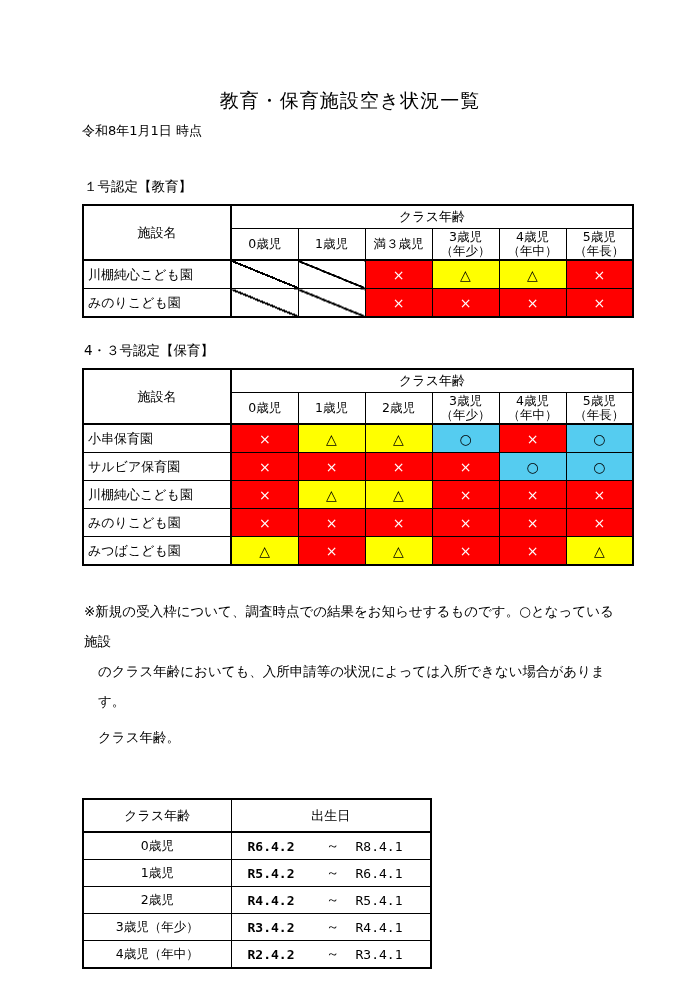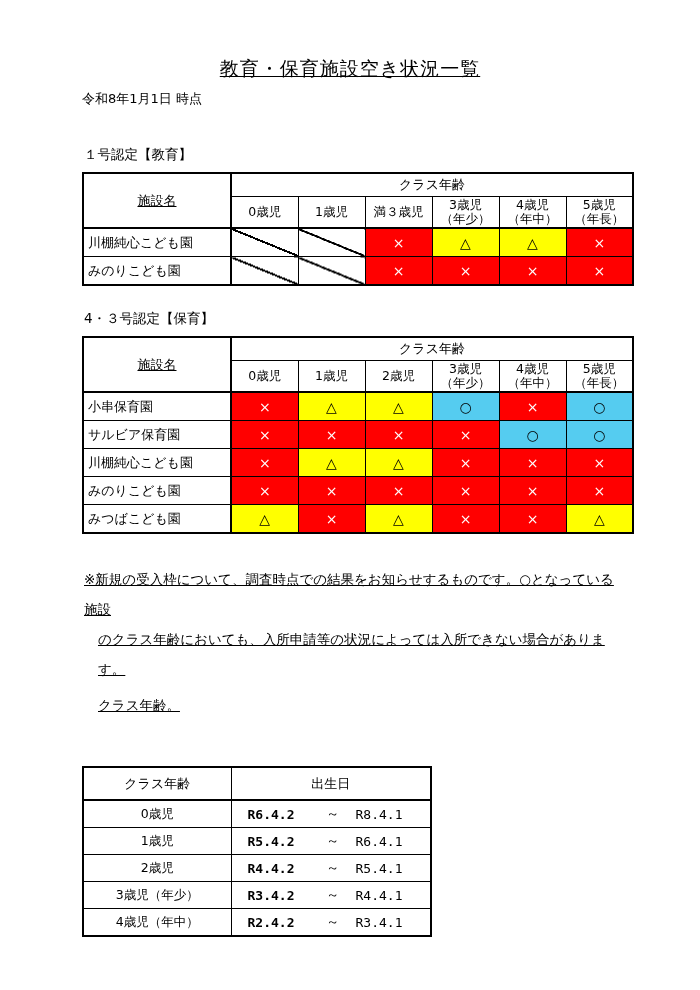--- a/index.html
+++ b/index.html
@@ -2,58 +2,58 @@
 <html><head>
 <meta charset="utf-8">
 <style>
   html,body { margin:0; padding:0; background:#fff; }
   .page {
     width:700px; height:990px; background:#ffffff; color:#000;
     font-family:"DejaVu Sans","Liberation Sans",sans-serif;
     position:relative; overflow:hidden;
   }
   .title {
-    padding-top:56px; text-align:center;
-    font-size:19px; font-weight:500; letter-spacing:1px;text-decoration:underline;
+    padding-top:88px; text-align:center;
+    font-size:19px; font-weight:500; letter-spacing:1px;
   }
   .date-line {
     width:550px; margin:8px 0 0 82px; text-align:left; font-size:13px;
   }
   .section-label { margin:38px 0 8px 84px; font-size:13.5px; }
   .section-label.second { margin-top:24px; }
 
   table { border-collapse:collapse; table-layout:fixed; margin-left:82px; }
   table.avail { width:550px; }
   .c-fac { width:148px; }
   .c-age { width:67px; }
   table, th, td { border:1px solid #000; }
   table { border-width:2px; }
   th, td { padding:0; text-align:center; vertical-align:middle; }
 
   .hr1 th { height:22px; font-size:13px; font-weight:normal; }
   .hr2 th {
     height:30px; font-size:12.5px; font-weight:normal;
     line-height:14px; white-space:pre-line; border-bottom:2px solid #000;
   }
-  th.fac { font-size:13px; font-weight:normal; border-right:2px solid #000; border-bottom:2px solid #000;text-decoration:underline; }
+  th.fac { font-size:13px; font-weight:normal; border-right:2px solid #000; border-bottom:2px solid #000; }
   .dr td { height:27px; font-size:13px; }
   td.fac-name { text-align:left; padding-left:4px; border-right:2px solid #000; background:#fff; }
   td.sym { font-size:14px; }
   td[data-color="red"]    { background:#ff0000; color:#ffffff; }
   td[data-color="yellow"] { background:#ffff00; color:#000000; }
   td[data-color="blue"]   { background:#55ccf0; color:#000000; }
   td[data-color="na"] {
     background-image:linear-gradient(to top right,
       transparent calc(50% - 1px), #000 calc(50% - 1px),
       #000 calc(50% + 1px), transparent calc(50% + 1px));
   }
 
   .notes { margin:30px 0 0 84px; width:540px; font-size:13.5px; }
   .note { margin:0 0 6px 0; }
-  .note-line { line-height:30px;text-decoration:underline; }
+  .note-line { line-height:30px; }
   .note-line.cont { padding-left:14px; }
 
   table.birth { width:348px; margin-top:46px; }
   .b-c1 { width:148px; }
   .b-c2 { width:200px; }
   .bh th { height:31px; font-size:13px; font-weight:normal; border-bottom:2px solid #000; }
   .br td { height:26px; font-size:13px; }
   td.b-label { font-size:12.5px; }
   td.b-dates { padding:0; }
   .range { display:flex; align-items:center; font-family:"DejaVu Sans Mono","Liberation Mono",monospace; font-size:13px; }

